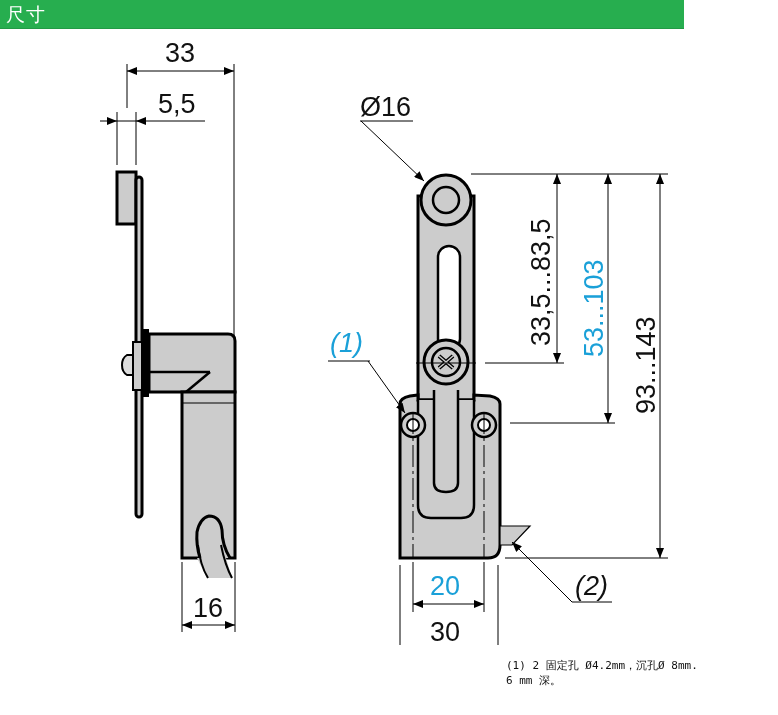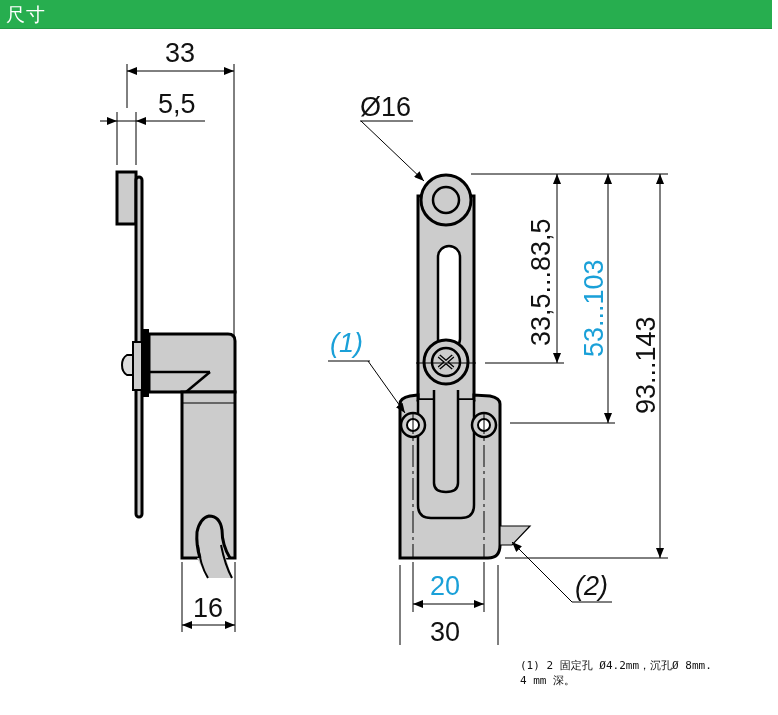--- a/index.html
+++ b/index.html
@@ -1,24 +1,24 @@
 <!DOCTYPE html>
 <html><head>
 <meta charset="utf-8">
 <style>
   html, body { margin:0; padding:0; background:#ffffff; }
   body { width:778px; height:715px; position:relative; overflow:hidden; font-family:"Liberation Sans", sans-serif; }
-  .header { position:absolute; left:0; top:0; width:772px; height:28px; background:#27ae4f; border-bottom:1px solid #229a45; }
+  .header { position:absolute; left:0; top:0; width:684px; height:28px; background:#27ae4f; border-bottom:1px solid #229a45; }
   .header-title { position:absolute; left:6px; top:2px; color:#ffffff; font-size:19px; font-family:"DejaVu Sans", sans-serif; letter-spacing:1px; }
   svg.drawing { position:absolute; left:0; top:0; }
   .dim { font-family:"Liberation Sans", sans-serif; font-size:27px; fill:#111; }
   .dim-blue { font-family:"Liberation Sans", sans-serif; font-size:27px; fill:#1aa0d8; }
   .callout-blue { font-family:"Liberation Sans", sans-serif; font-size:27px; font-style:italic; fill:#1aa0d8; }
   .callout { font-family:"Liberation Sans", sans-serif; font-size:27px; font-style:italic; fill:#111; }
-  .notes { position:absolute; left:520px; top:658px; font-family:"DejaVu Sans Mono", monospace; font-size:11px; line-height:15px; color:#111; }
+  .notes { position:absolute; left:506px; top:658px; font-family:"DejaVu Sans Mono", monospace; font-size:11px; line-height:15px; color:#111; }
   .notes div { white-space:pre; }
 </style>
 </head>
 <body>
 
 <div class="header">
   <span class="header-title">尺寸</span>
 </div>
 
 <svg class="drawing" width="778" height="715" viewBox="0 0 778 715">
@@ -129,14 +129,14 @@
     <line x1="413" y1="562" x2="413" y2="612" stroke="#000" stroke-width="1"></line>
     <line x1="484" y1="562" x2="484" y2="612" stroke="#000" stroke-width="1"></line>
     <line x1="413" y1="604" x2="484" y2="604" stroke="#000" stroke-width="1" marker-start="url(#arr)" marker-end="url(#arr)"></line>
     <text class="dim-blue" x="430" y="595">20</text>
     <text class="dim" x="430" y="641">30</text>
   </g>
 </svg>
 
 <div class="notes">
   <div>(1) 2 固定孔 Ø4.2mm，沉孔Ø 8mm.</div>
-  <div>4 mm 深。</div>
+  <div>6 mm 深。</div>
 </div>
 
 </body></html>

